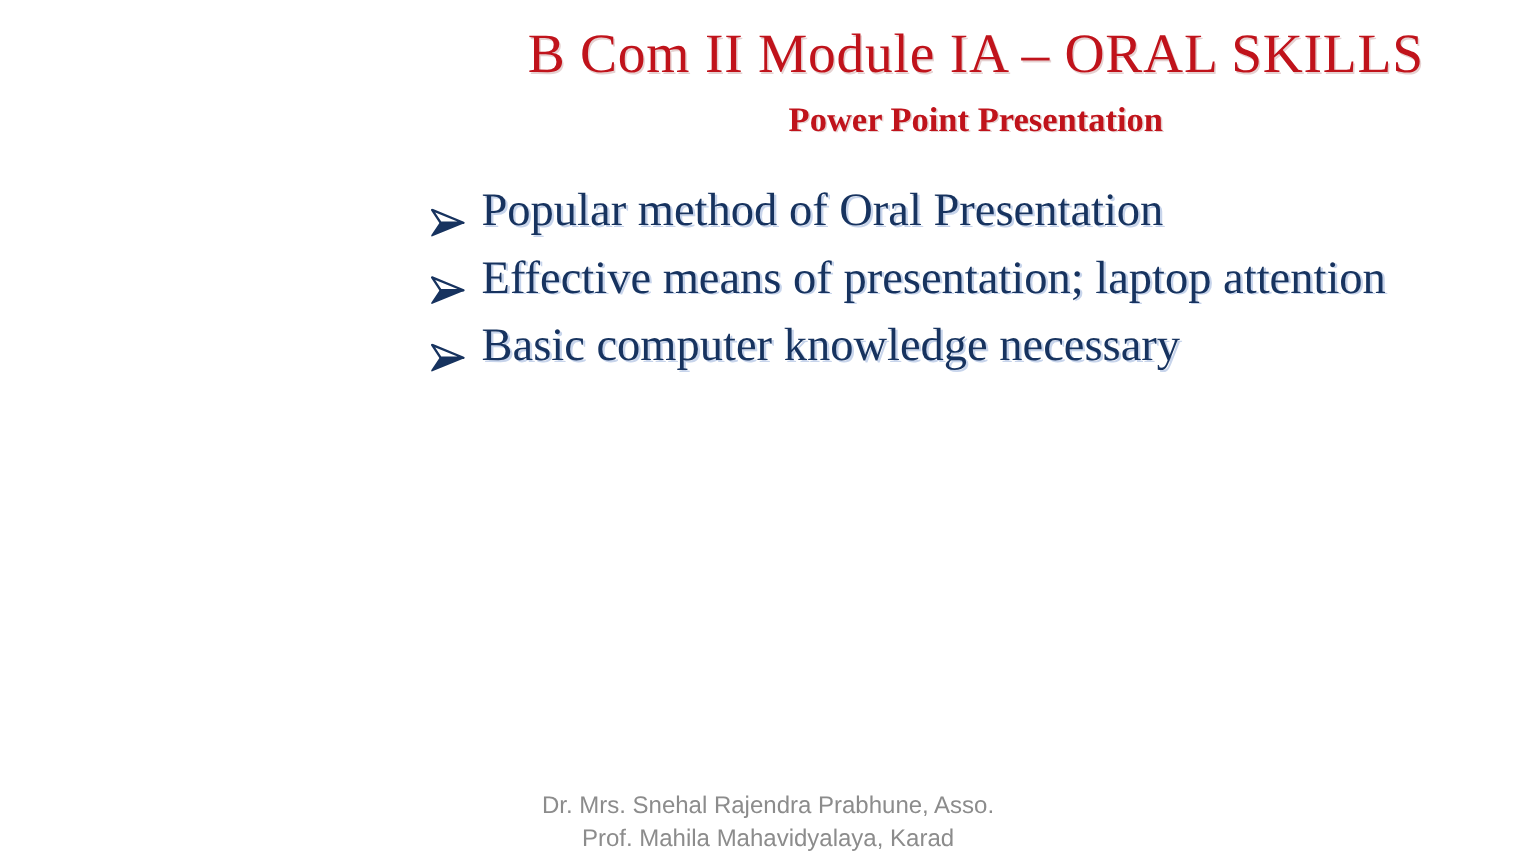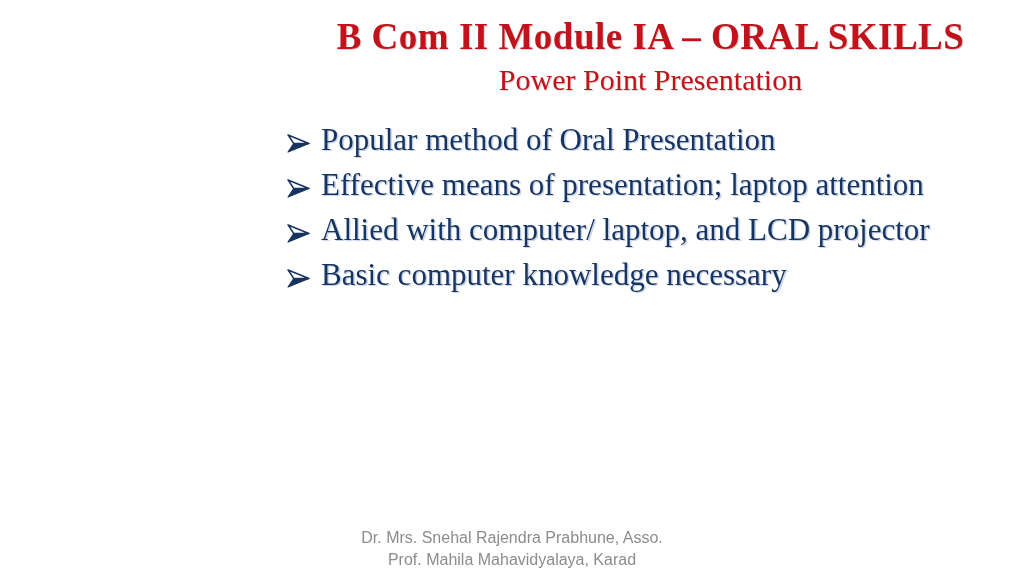--- a/index.html
+++ b/index.html
@@ -19,45 +19,45 @@
     position: absolute;
     left: 287px;
     top: 14px;
     width: 727px;
     text-align: center;
     color: #C0131B;
   }
   .title-main {
     font-size: 37px;
     line-height: 46px;
-    font-weight: bold;
+    font-weight: normal;
     letter-spacing: 0.5px;
     text-shadow: 1px 1px 0 rgba(150, 70, 70, 0.25);
     white-space: nowrap;
   }
   .title-sub {
-    font-size: 30px;
+    font-size: 23px;
     line-height: 40px;
-    font-weight: normal;
+    font-weight: bold;
     text-shadow: 1px 1px 0 rgba(150, 70, 70, 0.25);
     white-space: nowrap;
   }
   .bullet-list {
     position: absolute;
     left: 287px;
     top: 121px;
     width: 735px;
     list-style: none;
     margin: 0;
     padding: 0;
     color: #17335F;
   }
   .bullet-item {
     display: flex;
-    align-items: center;
+    align-items: flex-end;
     margin: 0 0 8px 0;
   }
   .bullet-icon {
     flex: 0 0 auto;
     width: 23px;
     height: 19px;
     margin-top: 8px;
     margin-right: 11px;
   }
   .bullet-text {
@@ -103,27 +103,20 @@
         <polygon points="1,1 23,10 7,10" fill="#ffffff" stroke="#17335F" stroke-width="1.6" stroke-linejoin="round"></polygon>
         <polygon points="23,10 1,19 7,10" fill="#17335F" stroke="#17335F" stroke-width="1.2" stroke-linejoin="round"></polygon>
       </svg>
       <span class="bullet-text">Effective means of presentation; laptop attention</span>
     </li>
     <li class="bullet-item">
       <svg class="bullet-icon" viewBox="0 0 24 20">
         <polygon points="1,1 23,10 7,10" fill="#ffffff" stroke="#17335F" stroke-width="1.6" stroke-linejoin="round"></polygon>
         <polygon points="23,10 1,19 7,10" fill="#17335F" stroke="#17335F" stroke-width="1.2" stroke-linejoin="round"></polygon>
       </svg>
-      <span class="bullet-text">Allied with computer/ laptop, and LCD projector</span>
-    </li>
-    <li class="bullet-item">
-      <svg class="bullet-icon" viewBox="0 0 24 20">
-        <polygon points="1,1 23,10 7,10" fill="#ffffff" stroke="#17335F" stroke-width="1.6" stroke-linejoin="round"></polygon>
-        <polygon points="23,10 1,19 7,10" fill="#17335F" stroke="#17335F" stroke-width="1.2" stroke-linejoin="round"></polygon>
-      </svg>
       <span class="bullet-text">Basic computer knowledge necessary</span>
     </li>
   </ul>
 
   <div class="footer">Dr. Mrs. Snehal Rajendra Prabhune, Asso.
 Prof. Mahila Mahavidyalaya, Karad</div>
 
 </div>
 
 </body></html>

